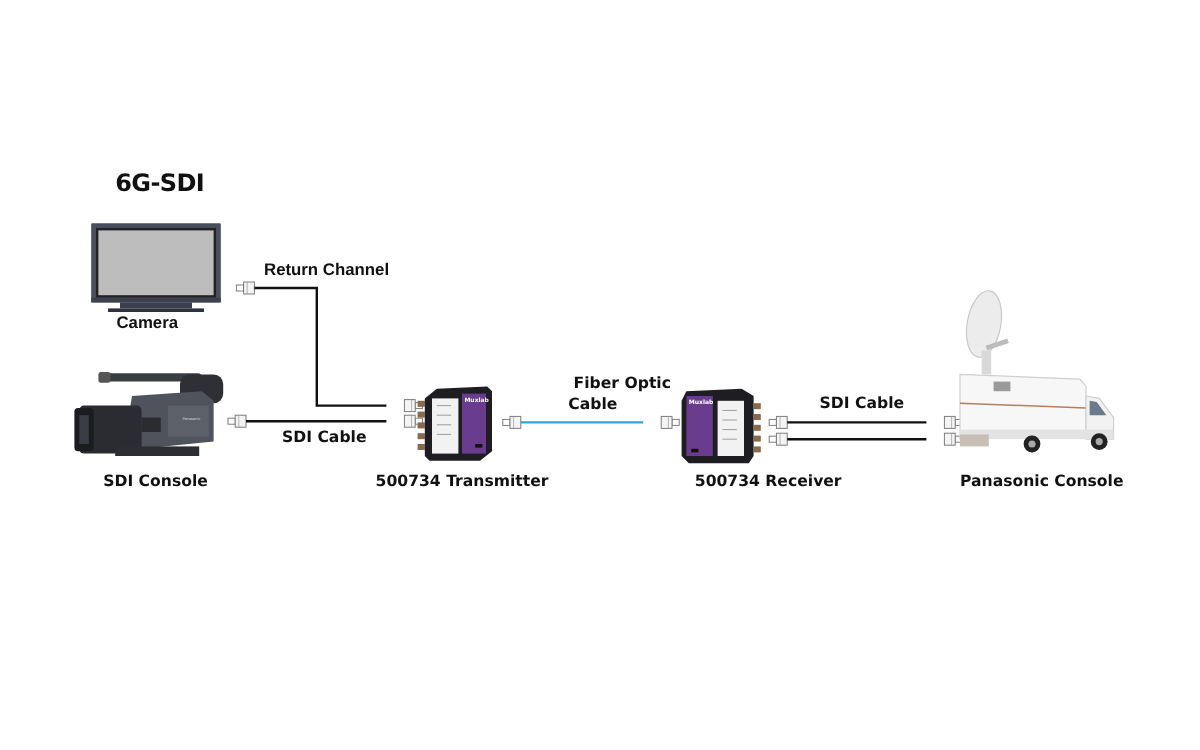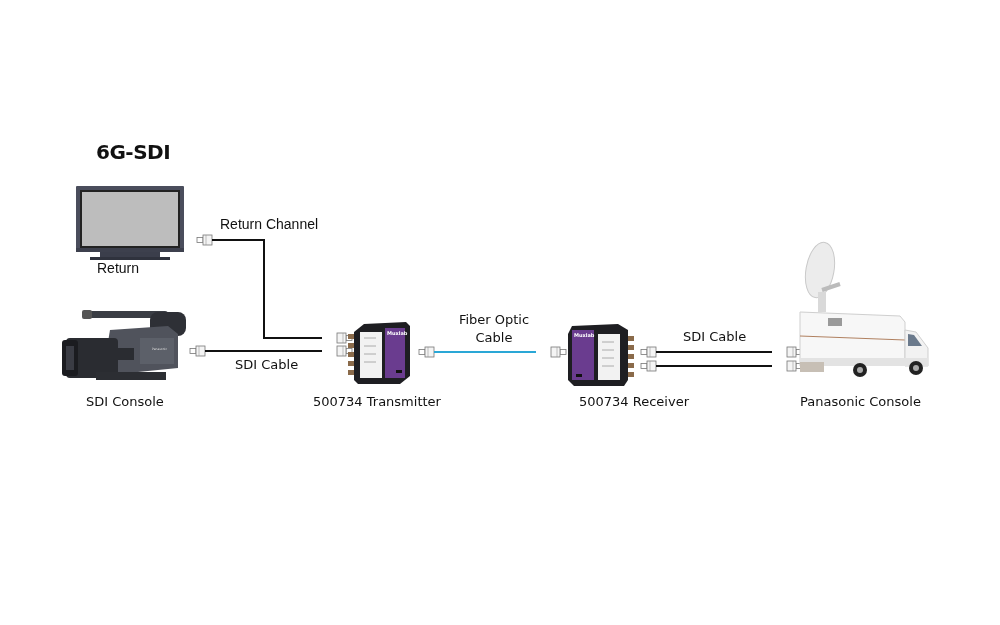--- a/index.html
+++ b/index.html
@@ -1,18 +1,18 @@
 <!DOCTYPE html>
 <html><head>
 <meta charset="utf-8">
 <style>
   html, body { margin: 0; padding: 0; background: #ffffff; }
   body { width: 1000px; height: 625px; position: relative; overflow: hidden;
          font-family: "DejaVu Sans", sans-serif; color: #111; }
-  .lbl { position: absolute; font-weight: normal; font-size: 13px; white-space: nowrap; text-align: center; }
+  .lbl { position: absolute; font-weight: bold; font-size: 13px; white-space: nowrap; text-align: center; }
   .lbl-arial { font-family: "Liberation Sans", sans-serif; font-size: 14px; }
   .title { position: absolute; left: 96px; top: 140px; font-size: 20px; font-weight: bold;
            font-family: "DejaVu Sans", sans-serif; letter-spacing: -0.5px; }
   svg.diagram { position: absolute; left: 0; top: 0; }
 </style>
 </head>
 <body>
 
 <div class="title">6G-SDI</div>
 
@@ -140,22 +140,22 @@
     <rect x="800" y="358" width="128" height="8" fill="#e3e3e3"></rect>
     <rect x="800" y="362" width="24" height="10" fill="#c7bfb5"></rect>
 
     <circle cx="860" cy="370" r="7" fill="#222"></circle>
     <circle cx="860" cy="370" r="3" fill="#aaa"></circle>
     <circle cx="916" cy="368" r="7" fill="#222"></circle>
     <circle cx="916" cy="368" r="3" fill="#aaa"></circle>
   </g>
 </svg>
 
-<div class="lbl lbl-arial" style="left:97px; top:260px;">Return</div>
+<div class="lbl lbl-arial" style="left:97px; top:260px;">Camera</div>
 <div class="lbl lbl-arial" style="left:220px; top:216px;">Return Channel</div>
 <div class="lbl" style="left:235px; top:357px;">SDI Cable</div>
 <div class="lbl" style="left:86px; top:394px;">SDI Console</div>
 <div class="lbl" style="left:313px; top:394px;">500734 Transmitter</div>
-<div class="lbl" style="left:457px; top:312px; width:74px;text-align:center;">Fiber Optic</div>
+<div class="lbl" style="left:478px; top:312px; width:74px;text-align:center;">Fiber Optic</div>
 <div class="lbl" style="left:457px; top:330px; width:74px;">Cable</div>
 <div class="lbl" style="left:543px; top:394px;margin-left:36px;">500734 Receiver</div>
 <div class="lbl" style="left:683px; top:329px;">SDI Cable</div>
 <div class="lbl" style="left:800px; top:394px;">Panasonic Console</div>
 
 </body></html>

